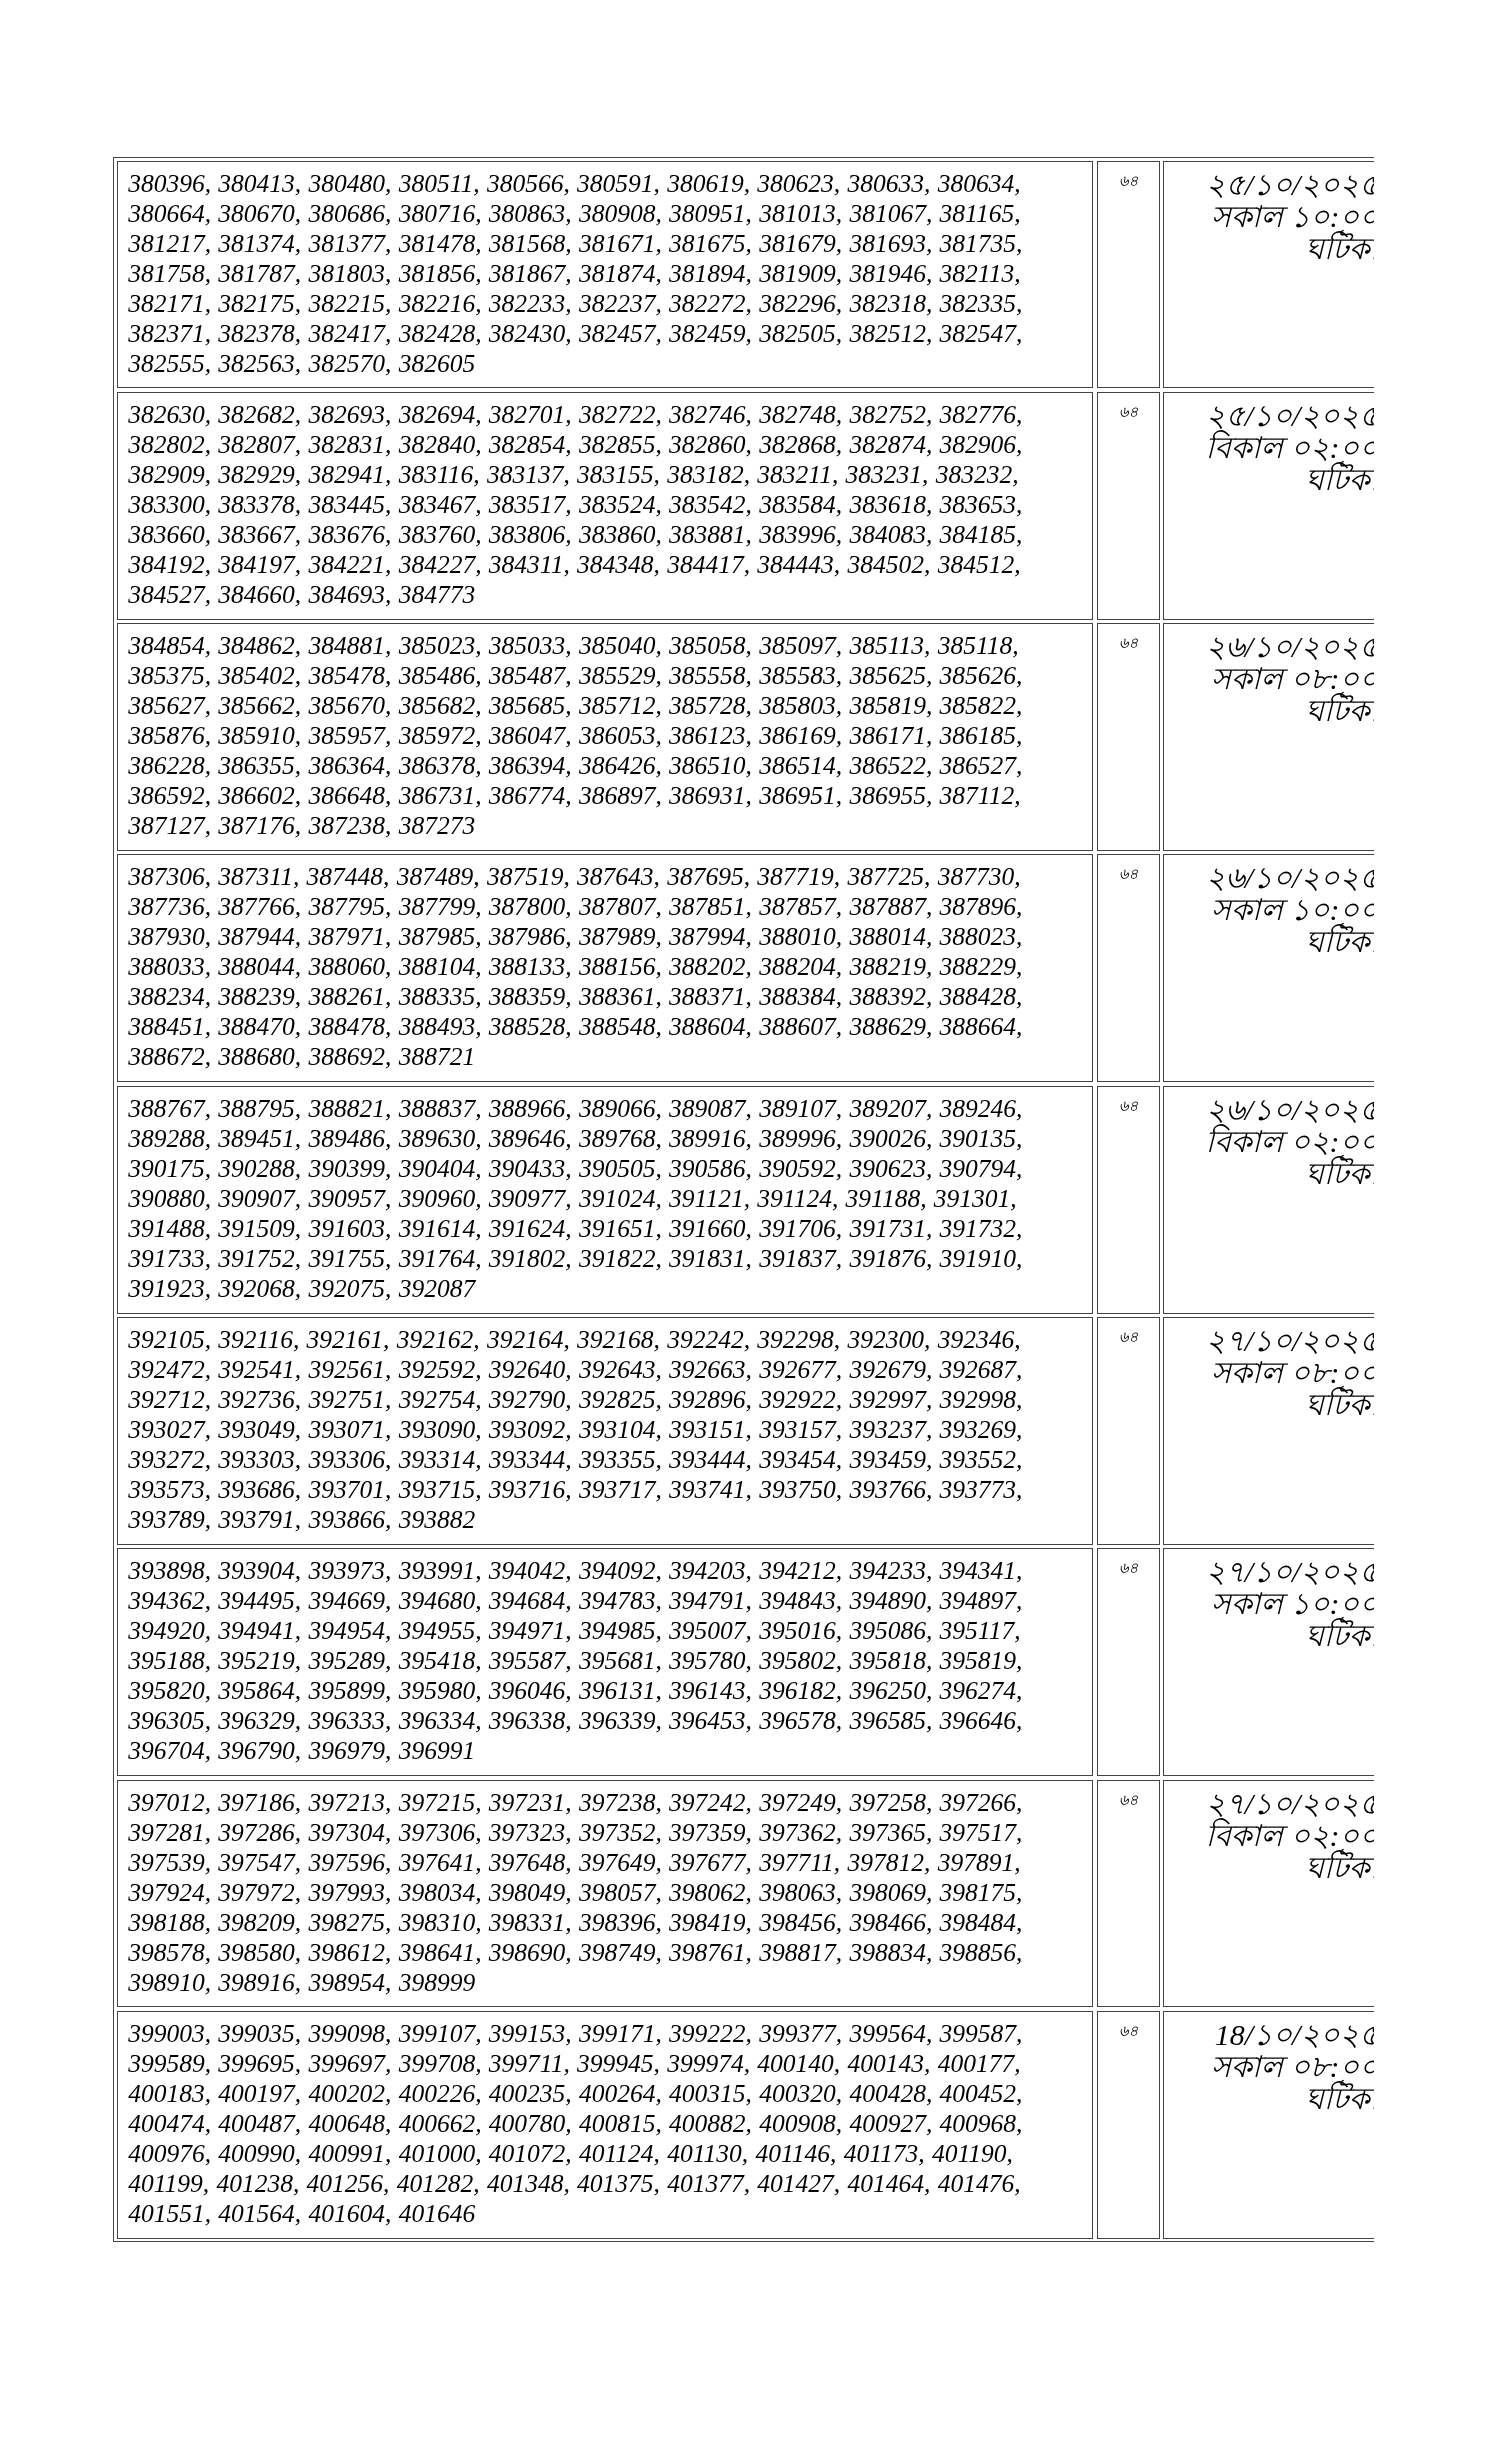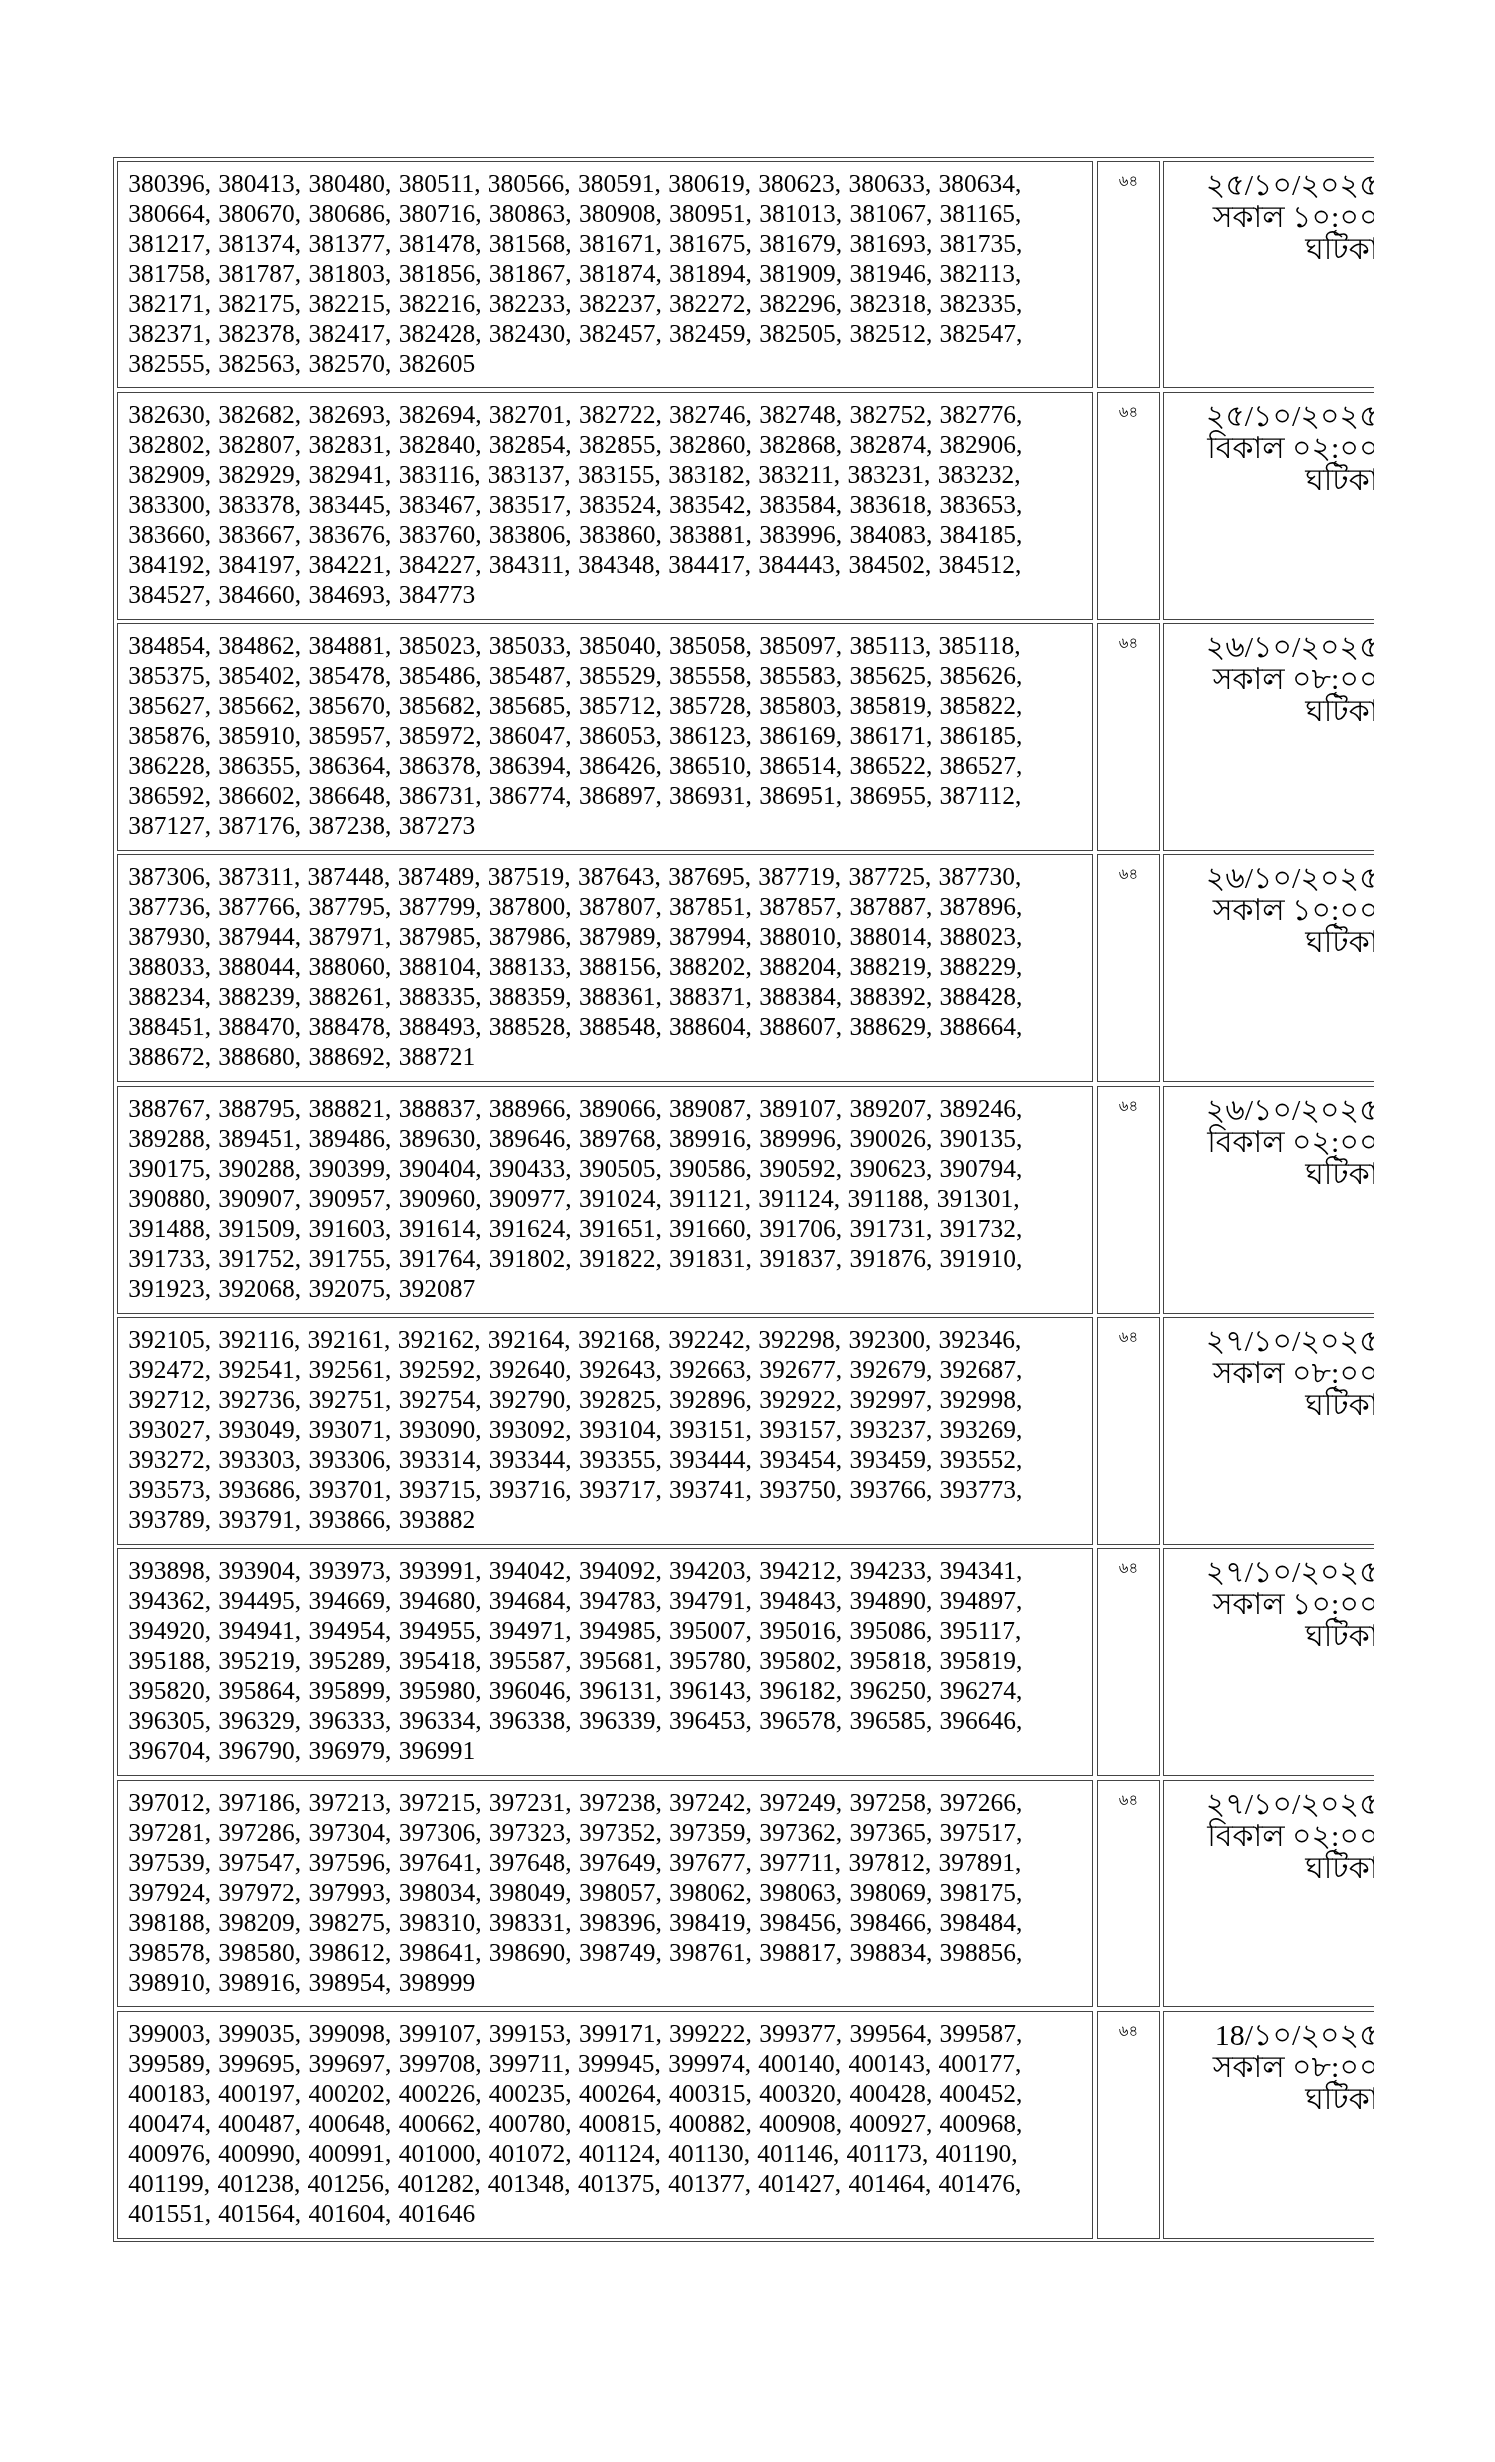--- a/index.html
+++ b/index.html
@@ -8,20 +8,21 @@
     background: #ffffff;
     font-family: "Liberation Serif", "DejaVu Serif", serif;
     color: #000000;
   }
   .page {
     position: relative;
     width: 1374px;
     height: 2462px;
     background: #ffffff;
     overflow: hidden;
+    font-style: italic;
   }
   .schedule-table {
     position: absolute;
     left: 113px;
     top: 157px;
     width: 1270px;
     box-sizing: border-box;
     border: 1.8px solid #444444;
     padding: 2.6px;
     display: flex;

